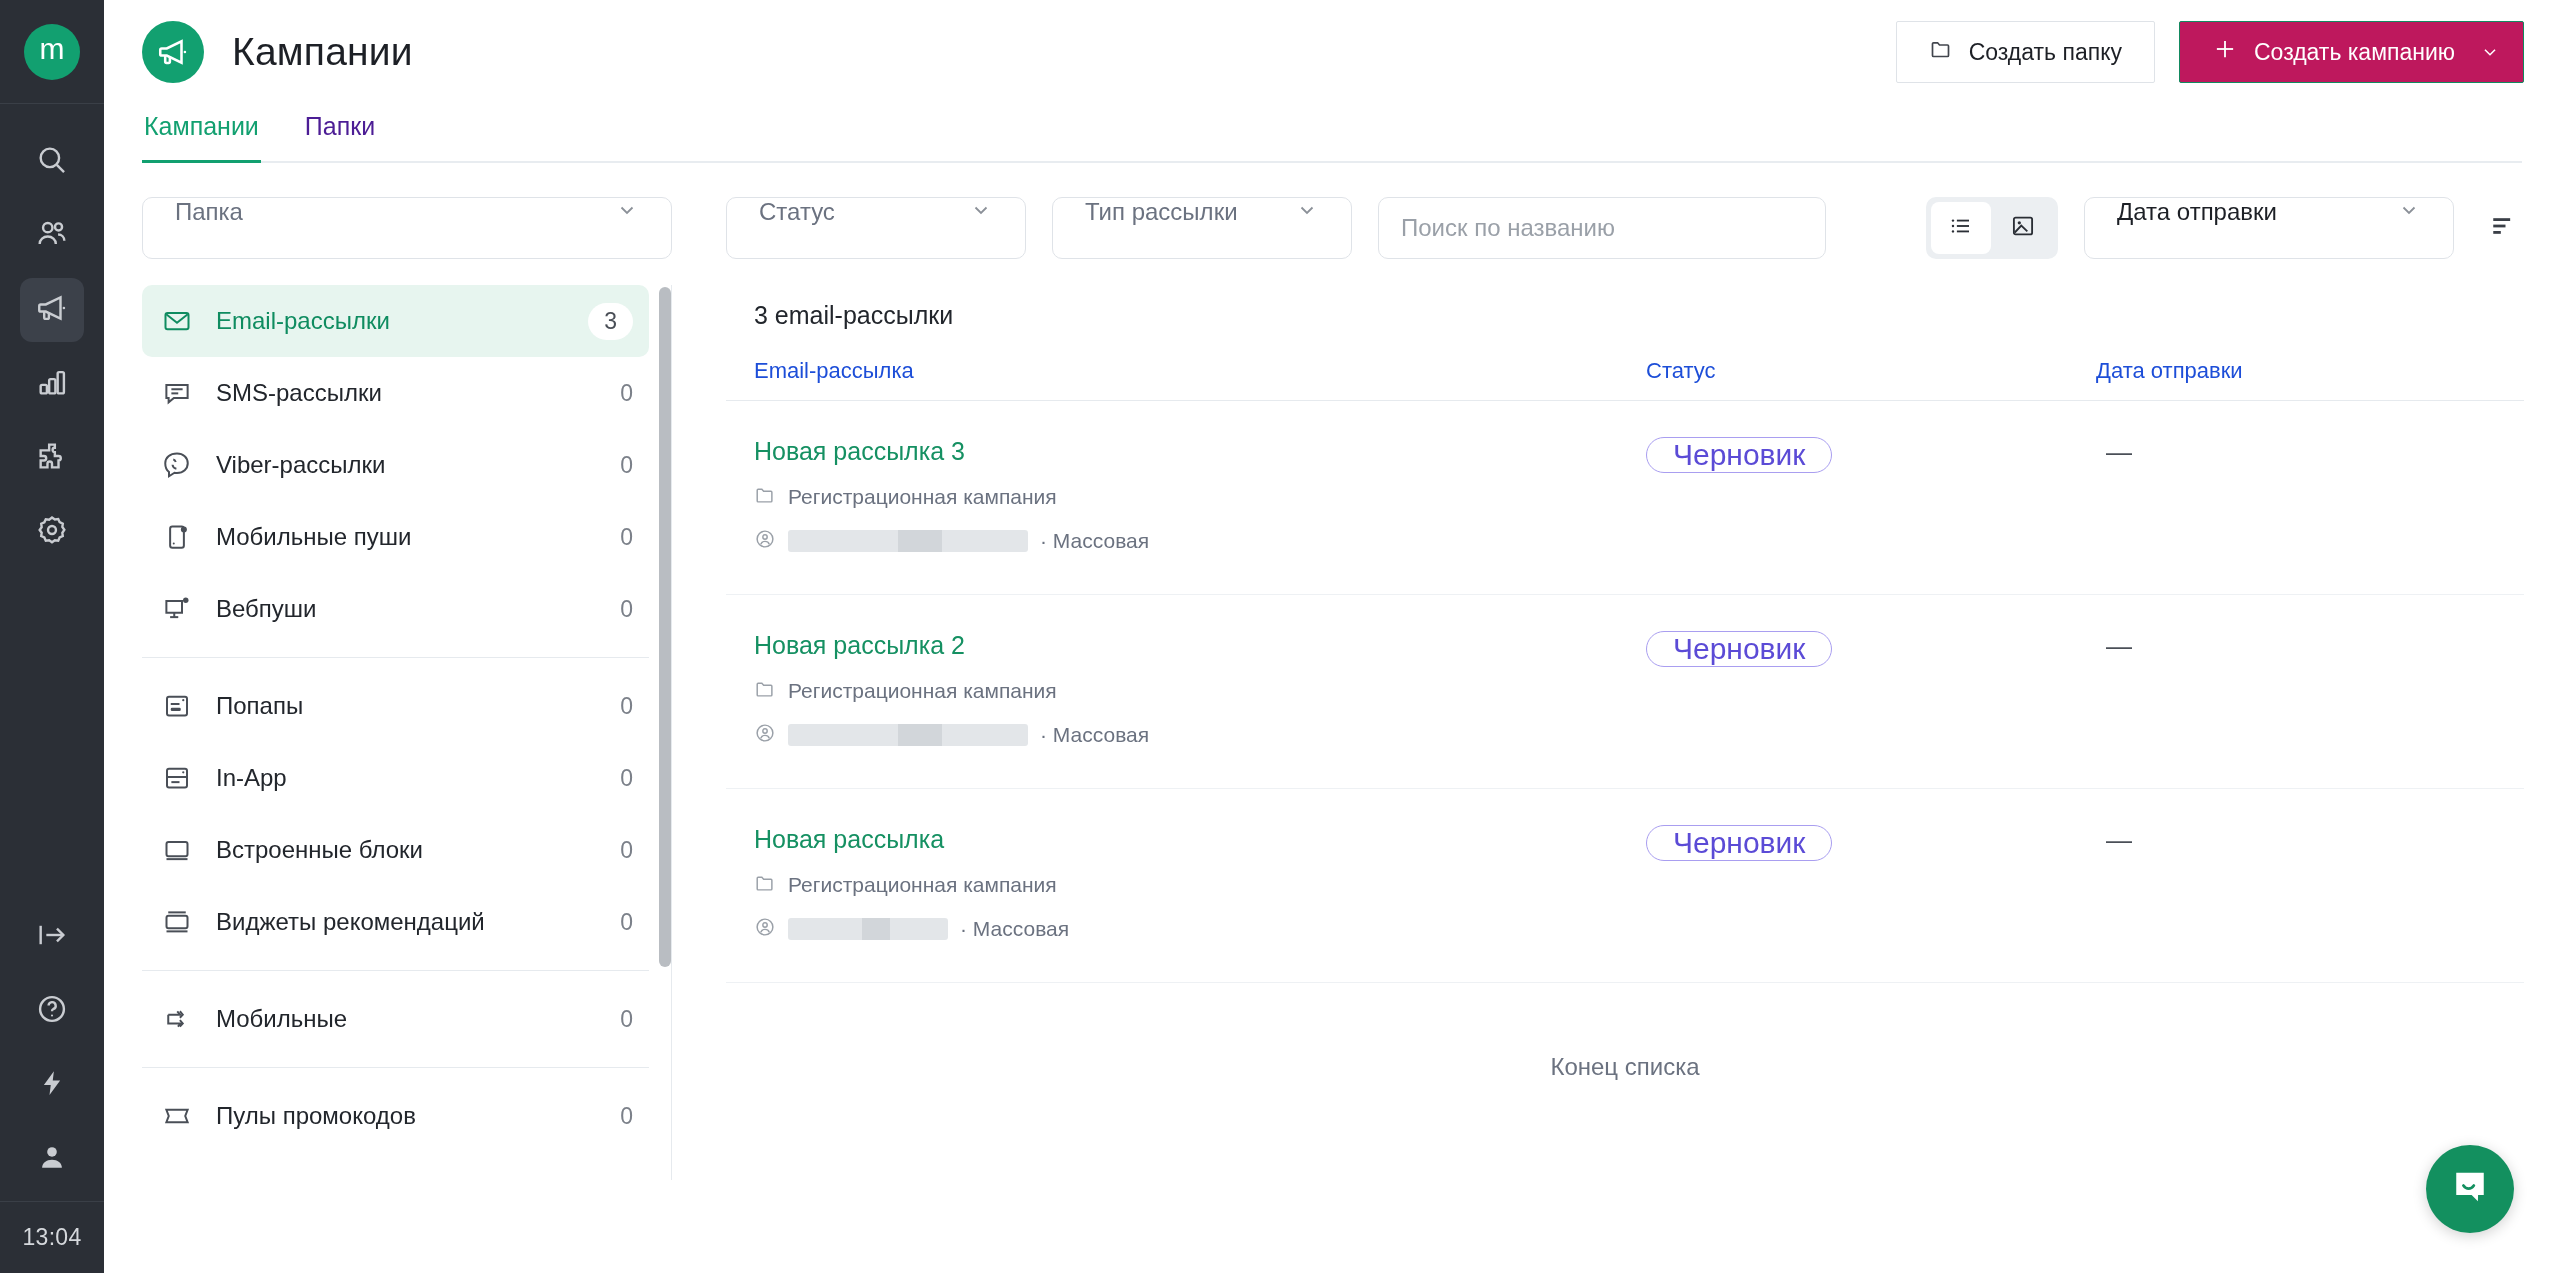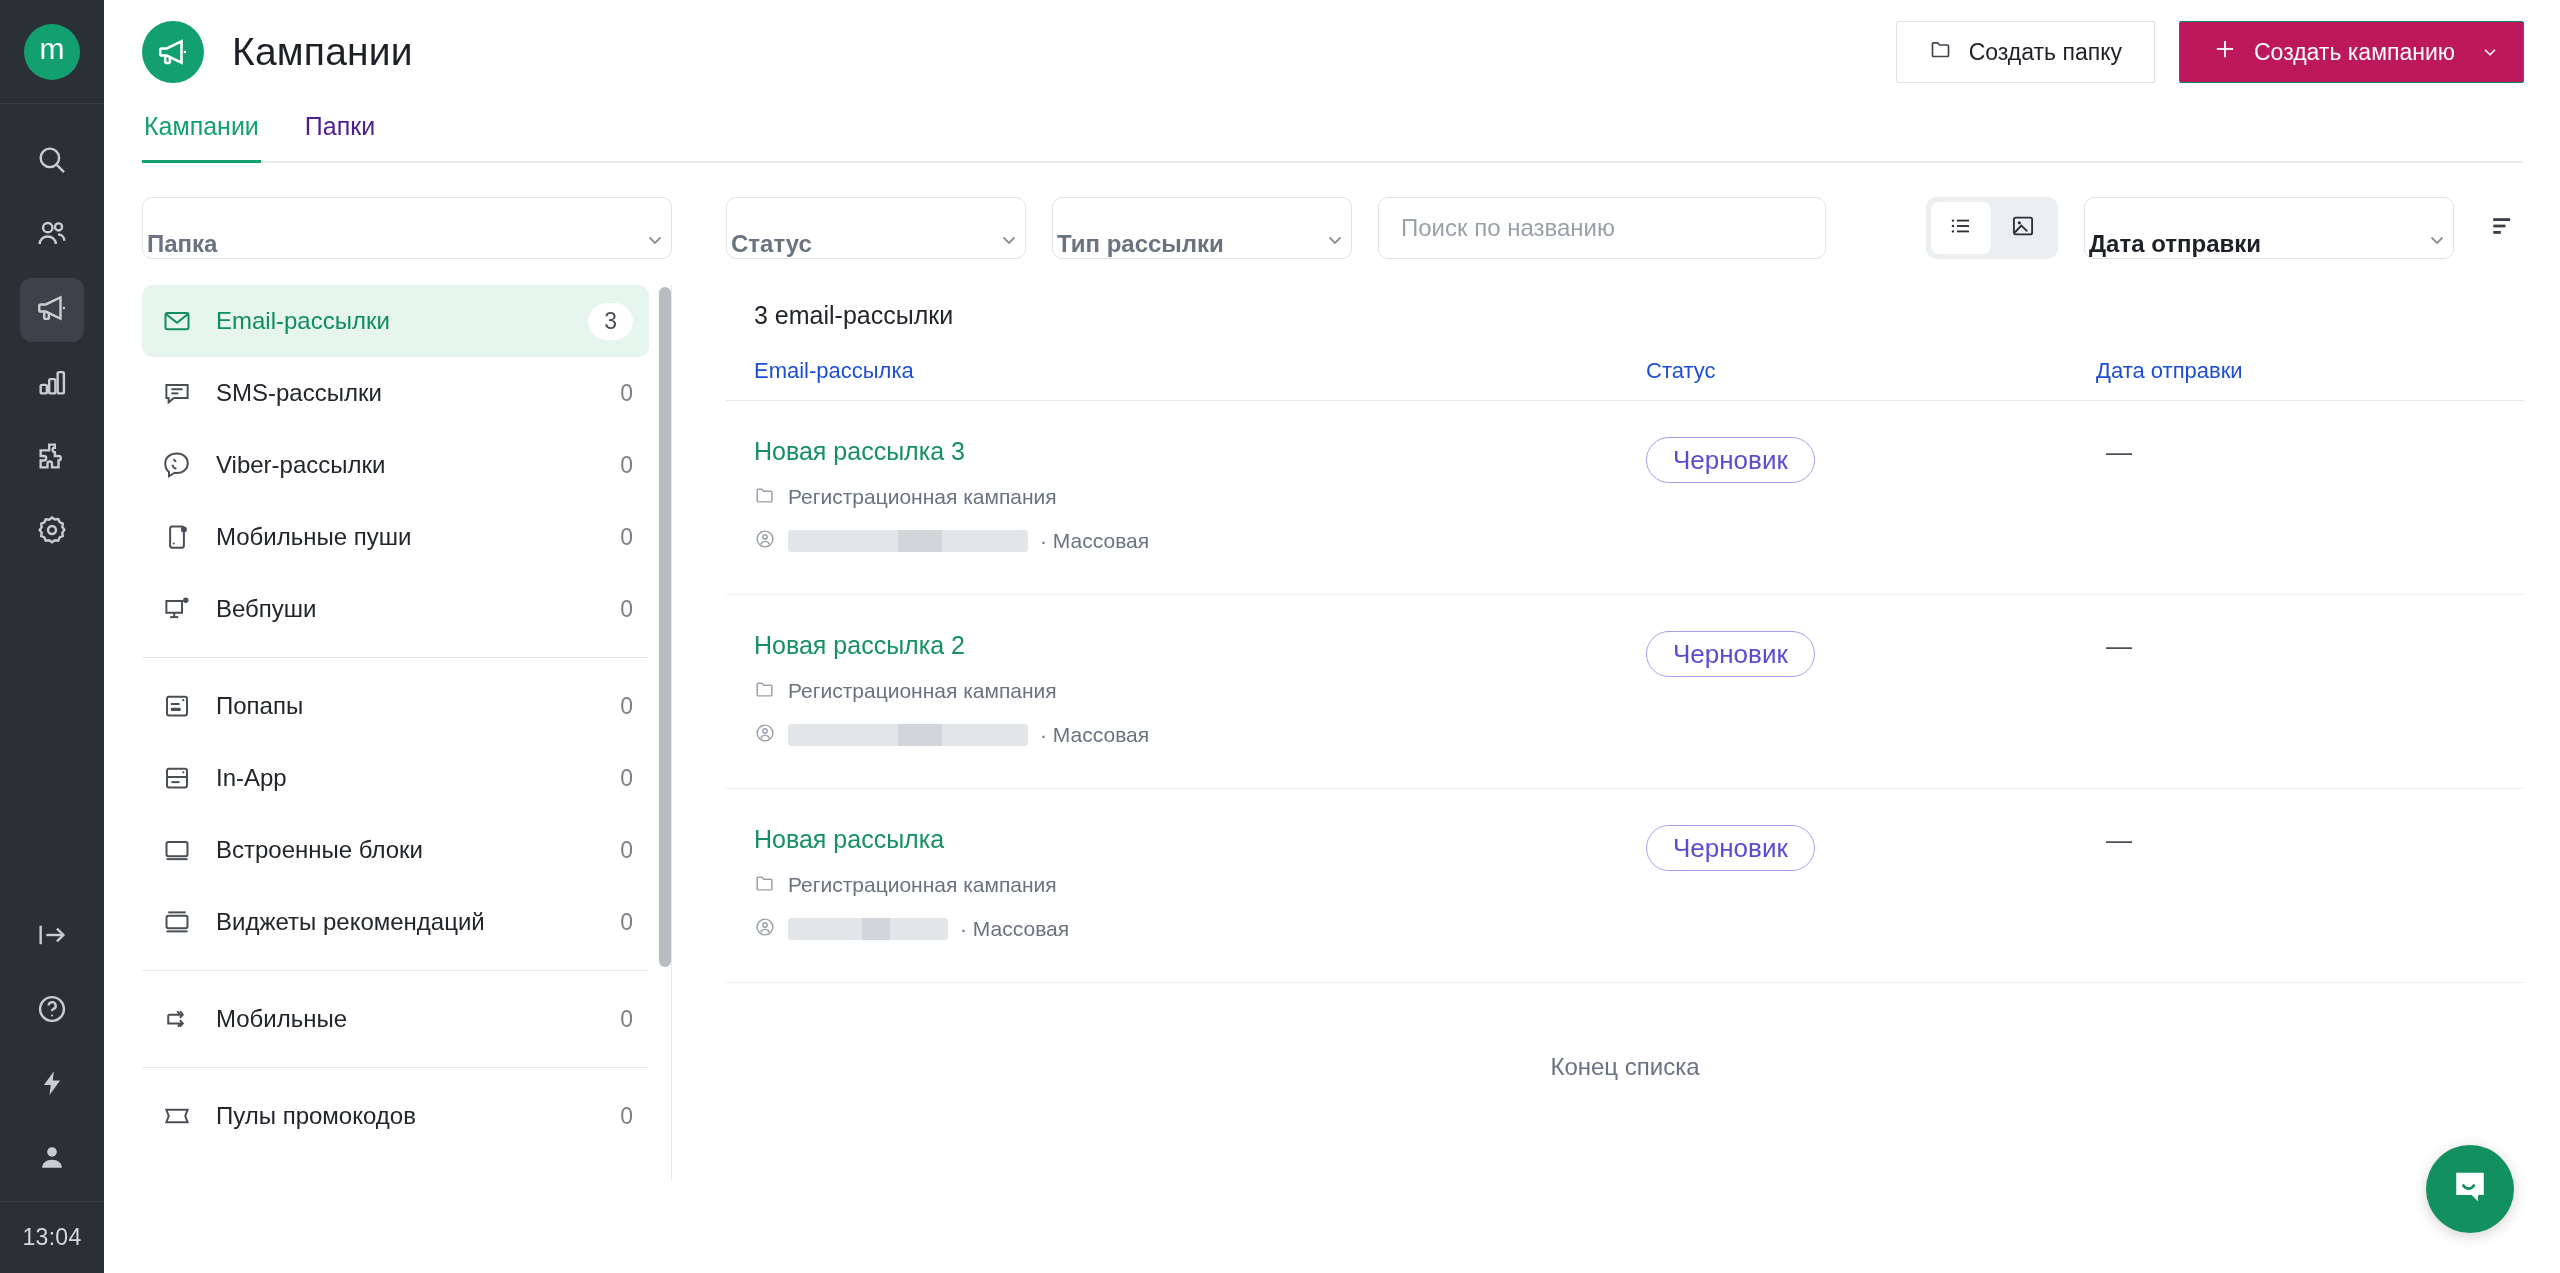--- a/index.html
+++ b/index.html
@@ -87,22 +87,22 @@
     height: 3px; background: #12a070;
   }
 
   
   .body { display: flex; padding: 0 0 0 38px; height: calc(1273px - 104px - 62px); }
 
   
   .leftpanel { width: 560px; min-width: 560px; padding-right: 30px; padding-top: 34px; }
   .select {
     height: 62px; border: 1.5px solid #dfe3e8; border-radius: 10px;
-    display: flex; align-items: flex-end; padding: 0 4px;
-    font-size: 24px; color: #6b7280; cursor: pointer; background: #fff; font-weight: bold;
+    display: flex; align-items: flex-start; padding: 0 32px;
+    font-size: 24px; color: #6b7280; cursor: pointer; background: #fff;
   }
   .select .chev { margin-left: auto; }
   .chev svg { stroke: #8b9098; fill: none; stroke-width: 1.8; }
 
   .navlist {
     margin-top: 26px; position: relative;
     border-right: 1px solid #e6eaee;
     height: 895px; overflow: hidden;
   }
   .navlist-inner { padding-right: 22px; }
@@ -174,22 +174,22 @@
   .meta svg { stroke: #9aa0a8; fill: none; stroke-width: 1.6; }
   .meta-text { font-size: 21px; color: #6b7280; }
   .redacted {
     display: inline-block; height: 22px; width: 240px;
     background: linear-gradient(90deg,#e3e6e9 0 46%, #d2d6da 46% 64%, #e3e6e9 64% 100%);
     border-radius: 3px; vertical-align: middle;
   }
   .redacted.short { width: 160px; }
   .badge {
     display: inline-flex; align-items: center; justify-content: center;
-    height: 46px; padding: 0 26px; border-radius: 999px;
-    border: 1.5px solid #a99ef0; color: #5b4bd6; font-size: 26px;
+    height: 36px; padding: 0 26px; border-radius: 999px;
+    border: 1.5px solid #a99ef0; color: #5b4bd6; font-size: 30px;
   }
   .dash { font-size: 26px; color: #4a4f57; padding-left: 10px; }
   .endlist { text-align: center; font-size: 24px; color: #6b7280; padding: 70px 0 0 0; }
 
   .chat-fab {
     position: absolute; right: 46px; bottom: 40px;
     width: 88px; height: 88px; border-radius: 50%; background: #13905f;
     display: flex; align-items: center; justify-content: center;
     cursor: pointer; box-shadow: 0 3px 14px rgba(0,0,0,.18);
   }

